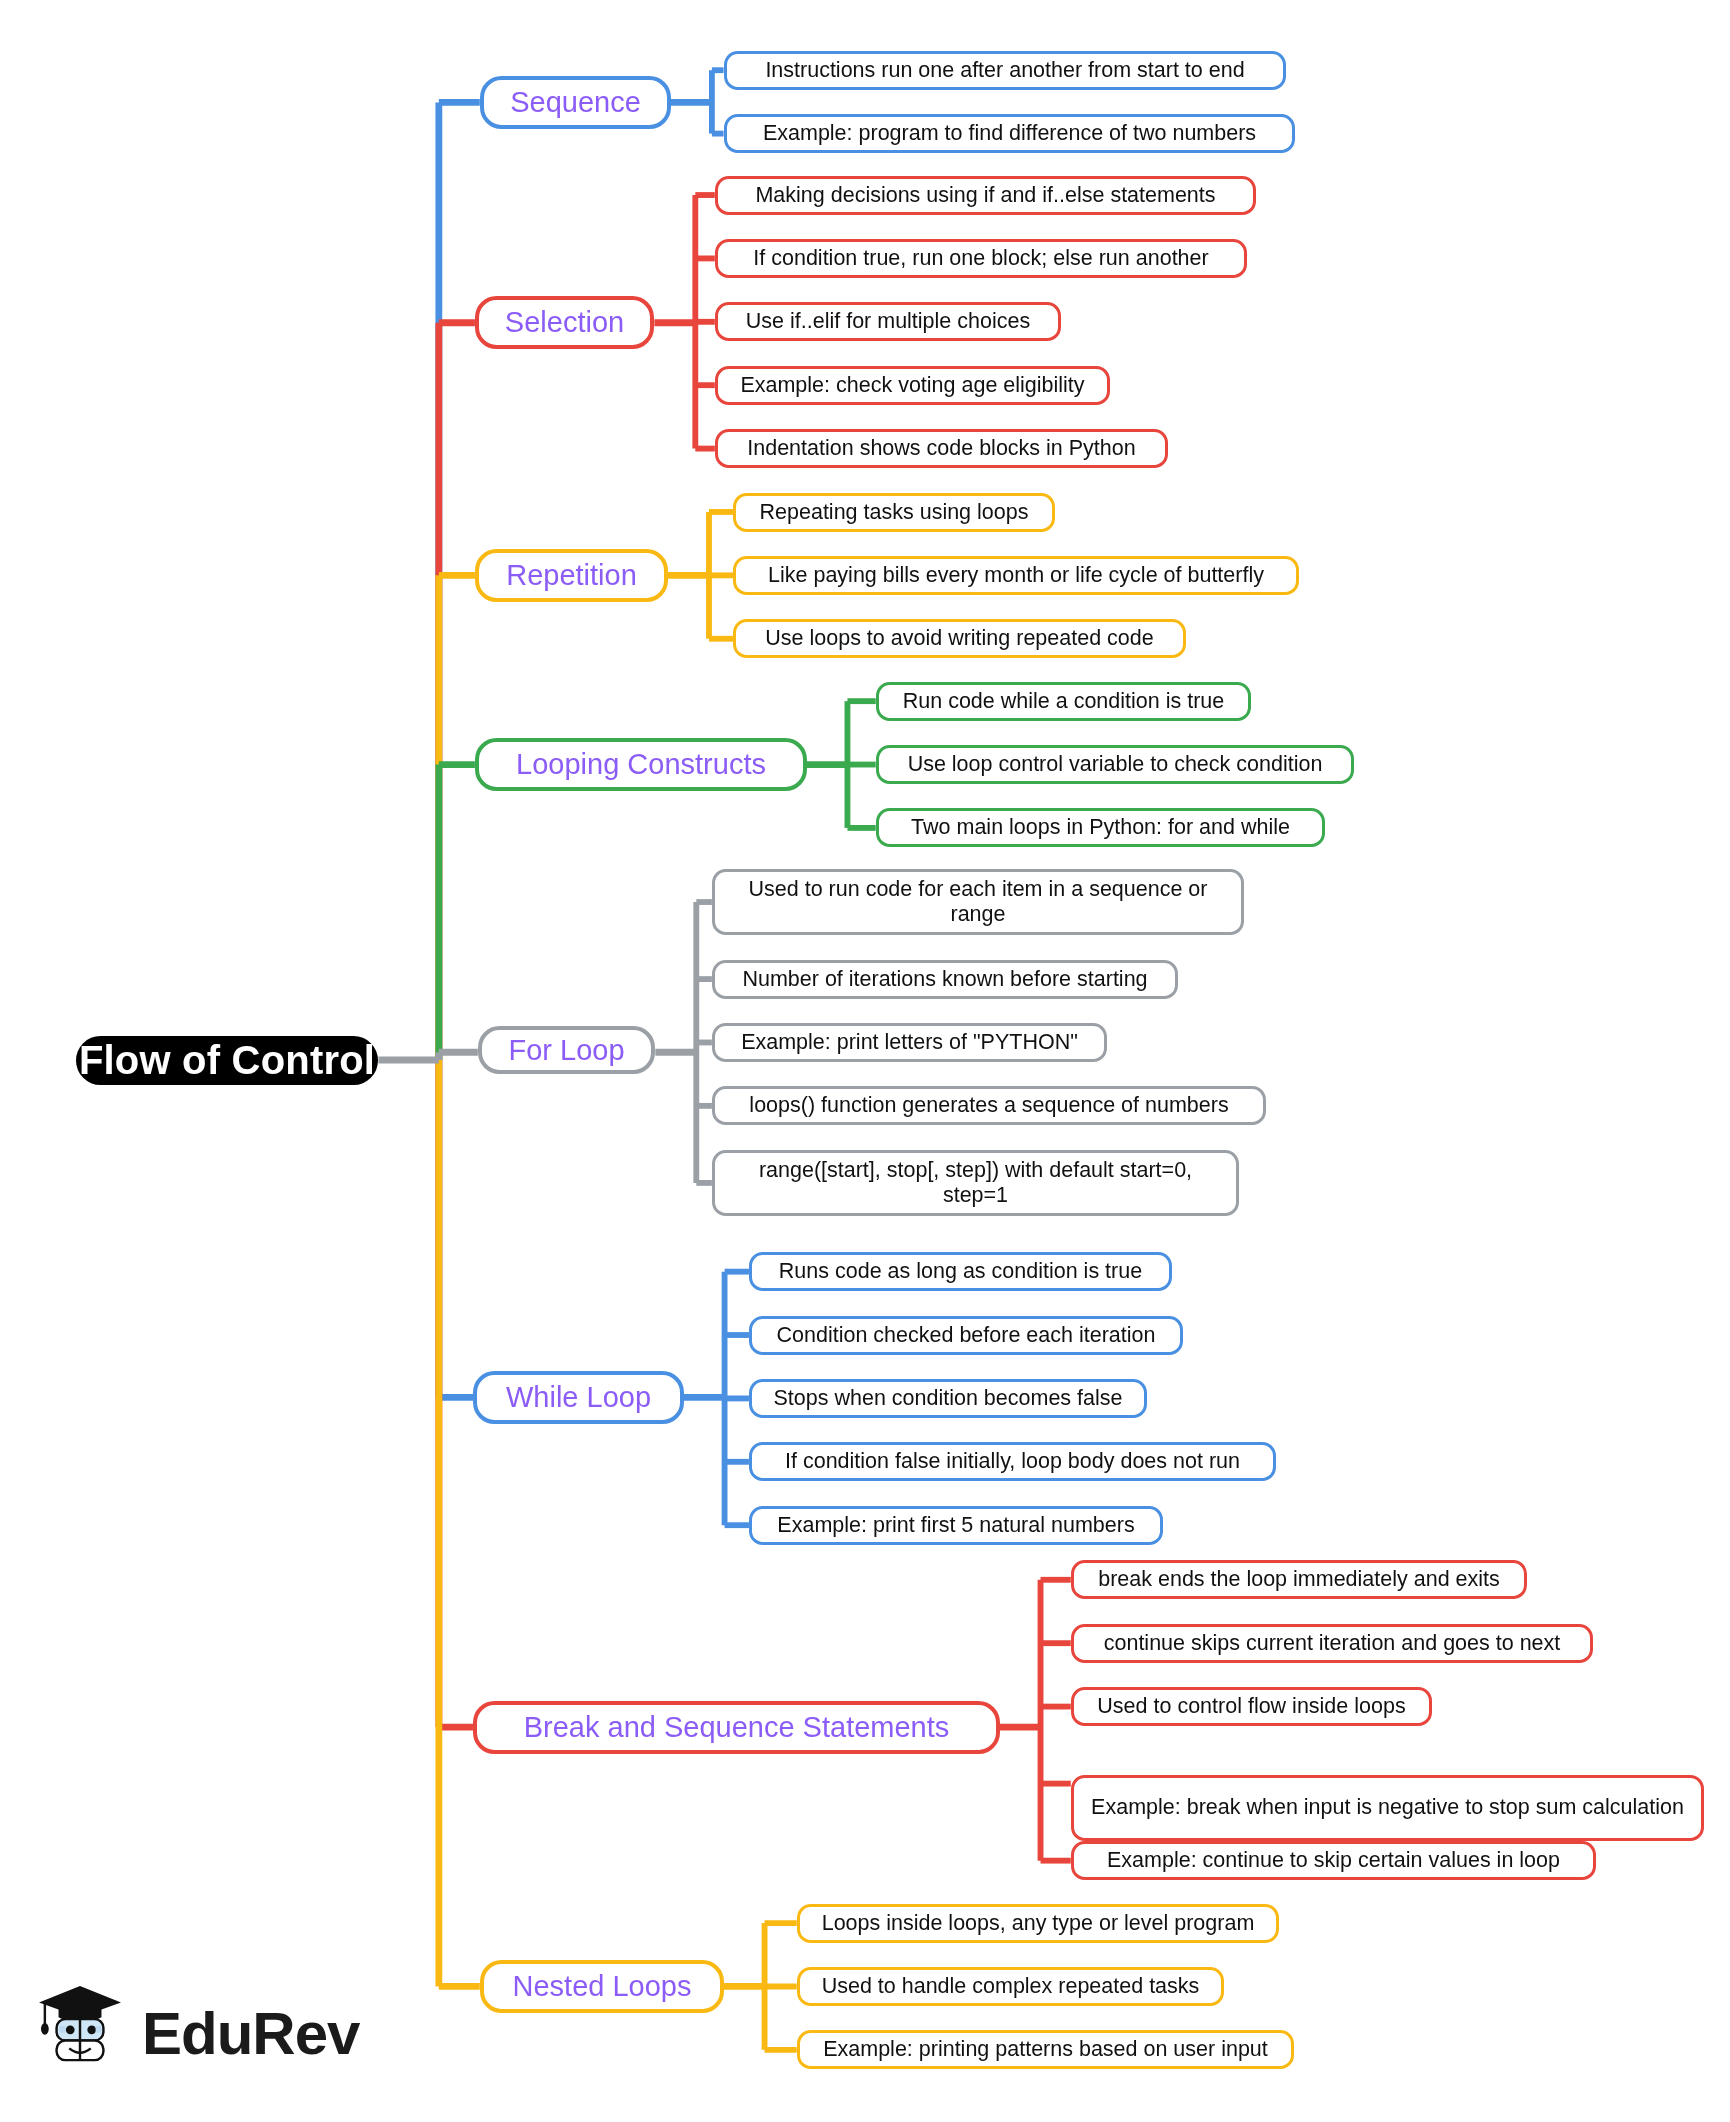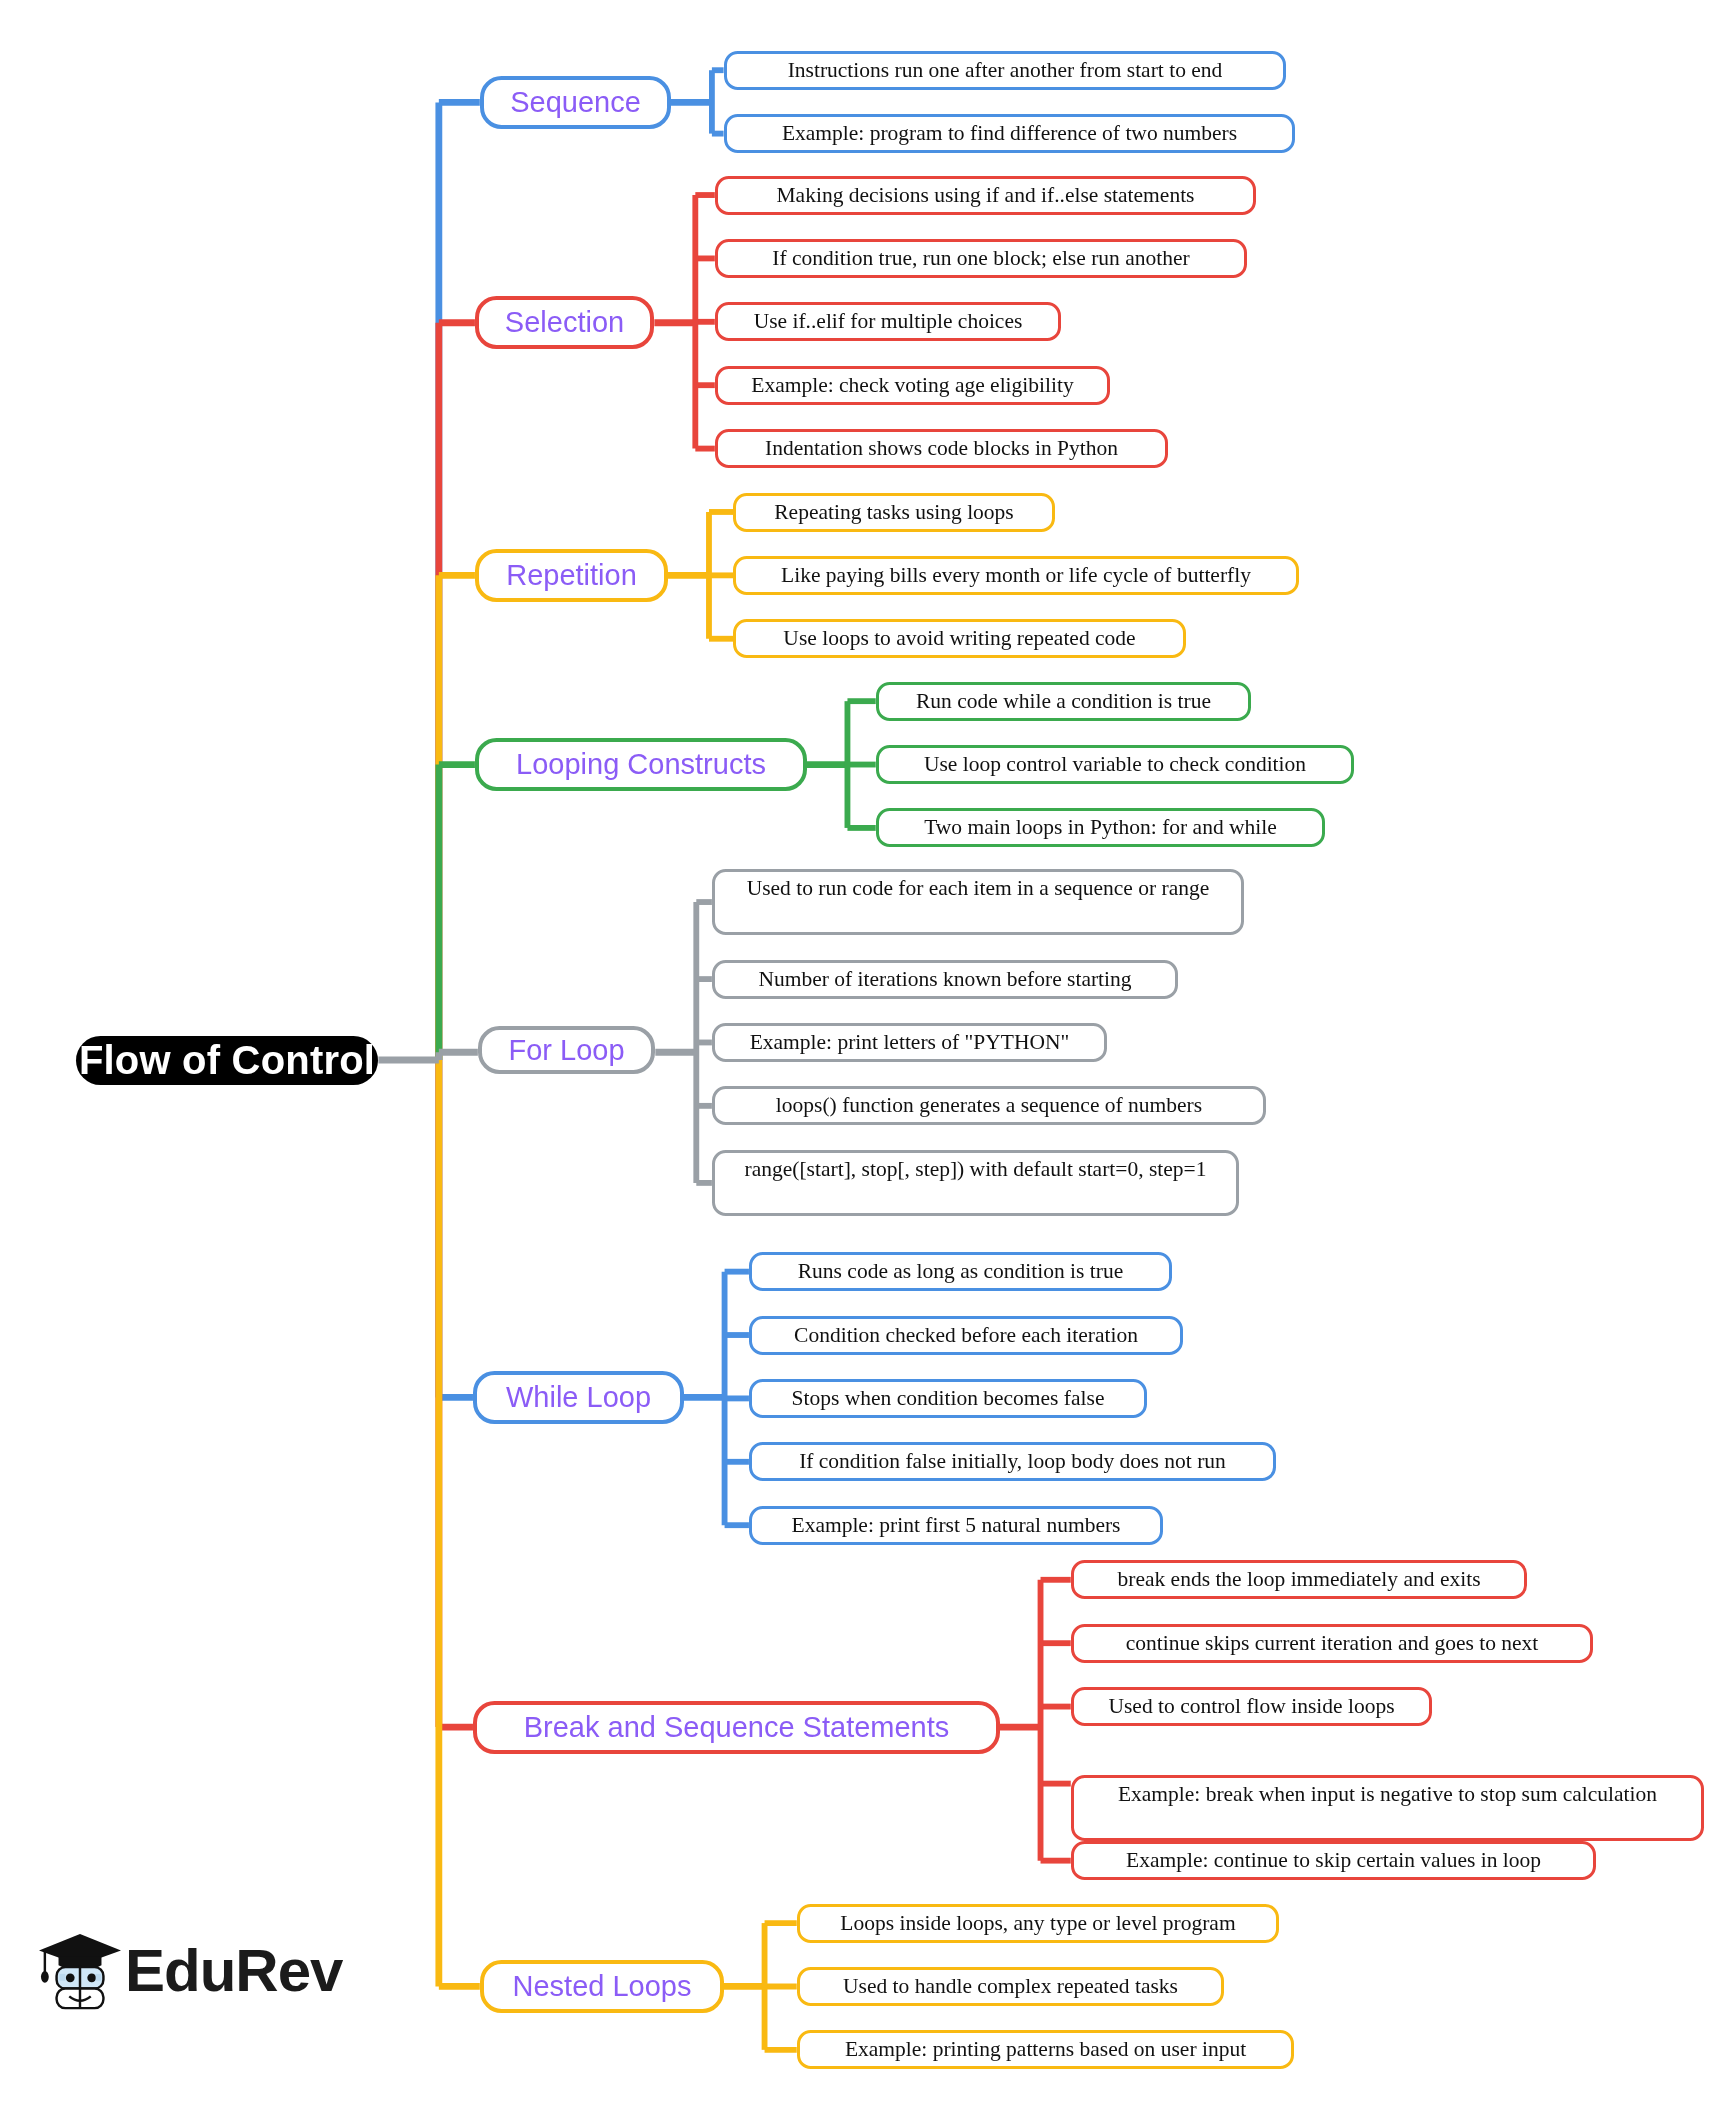--- a/index.html
+++ b/index.html
@@ -60,36 +60,36 @@
   
   .leaf-node {
     position: absolute;
     background: #ffffff;
     border-style: solid;
     border-width: 3.9px;
     border-radius: 13.7px;
     font-size: 21.5px;
     color: #111111;
     display: flex;
+    align-items: center;
     justify-content: center;
     text-align: center;
     padding: 3.9px 11.7px;
     line-height: 1.18;
     z-index: 4;
-    font-family: Liberation Serif, serif;
   }
 
   
   #logo {
     position: absolute;
     left: 37px;
-    top: 1930px;
+    top: 1982px;
     display: flex;
-    align-items: center;
-    gap: 2px;
+    align-items: flex-end;
+    gap: 19px;
     z-index: 6;
   }
   #logo .logo-text {
     font-size: 60px;
     font-weight: bold;
     color: #1b1b1b;
     letter-spacing: -1px;
     line-height: 1;
   }
 </style>

